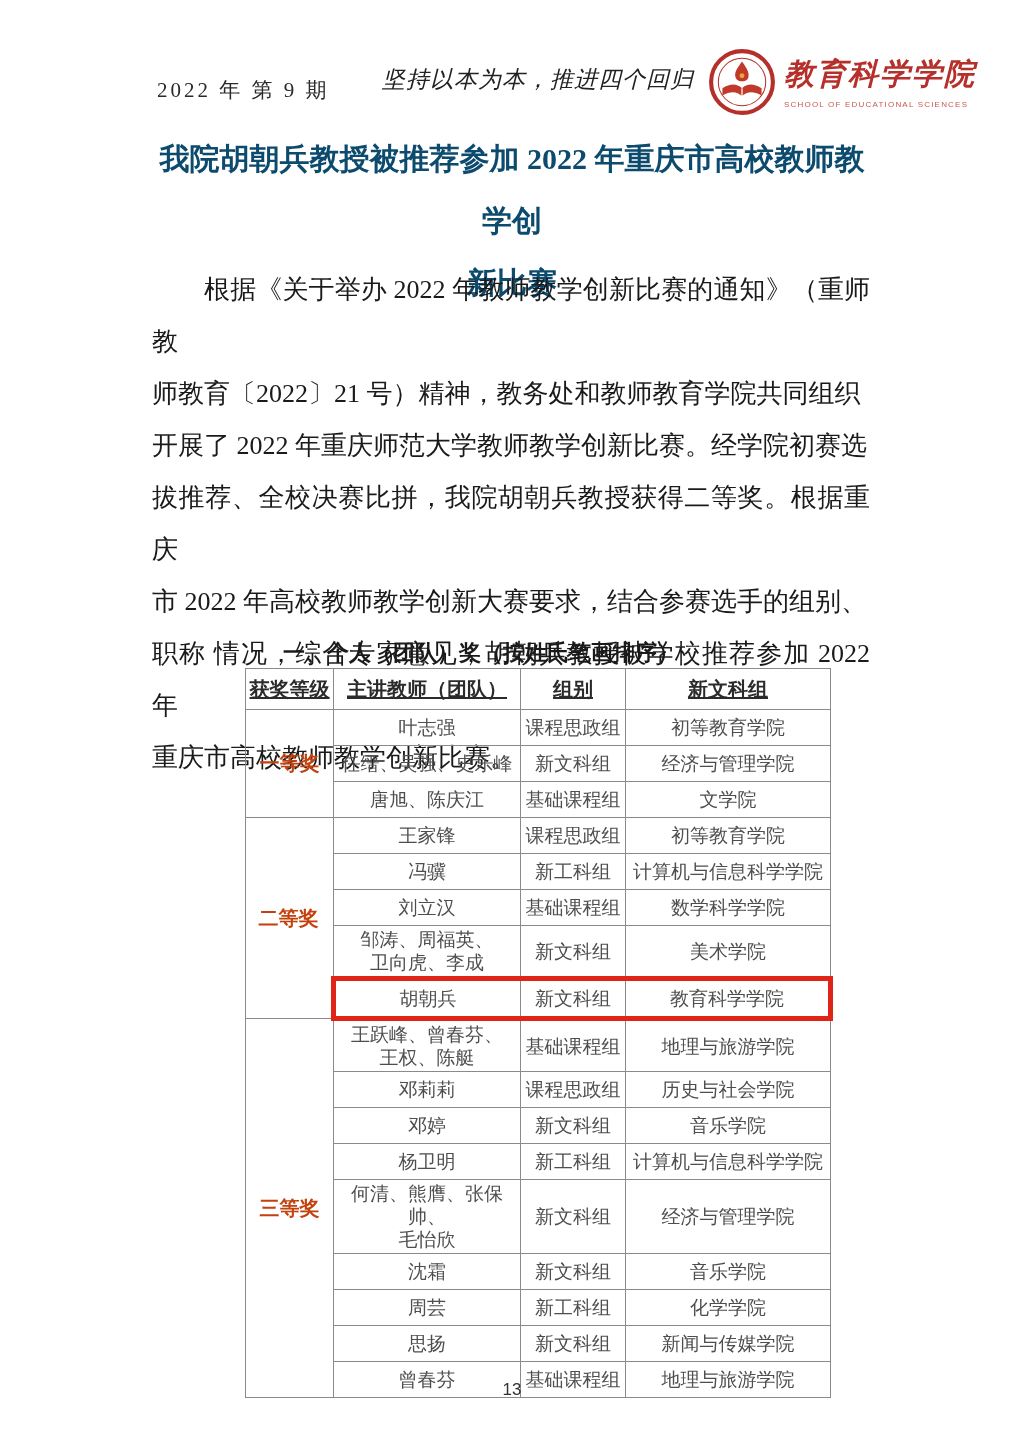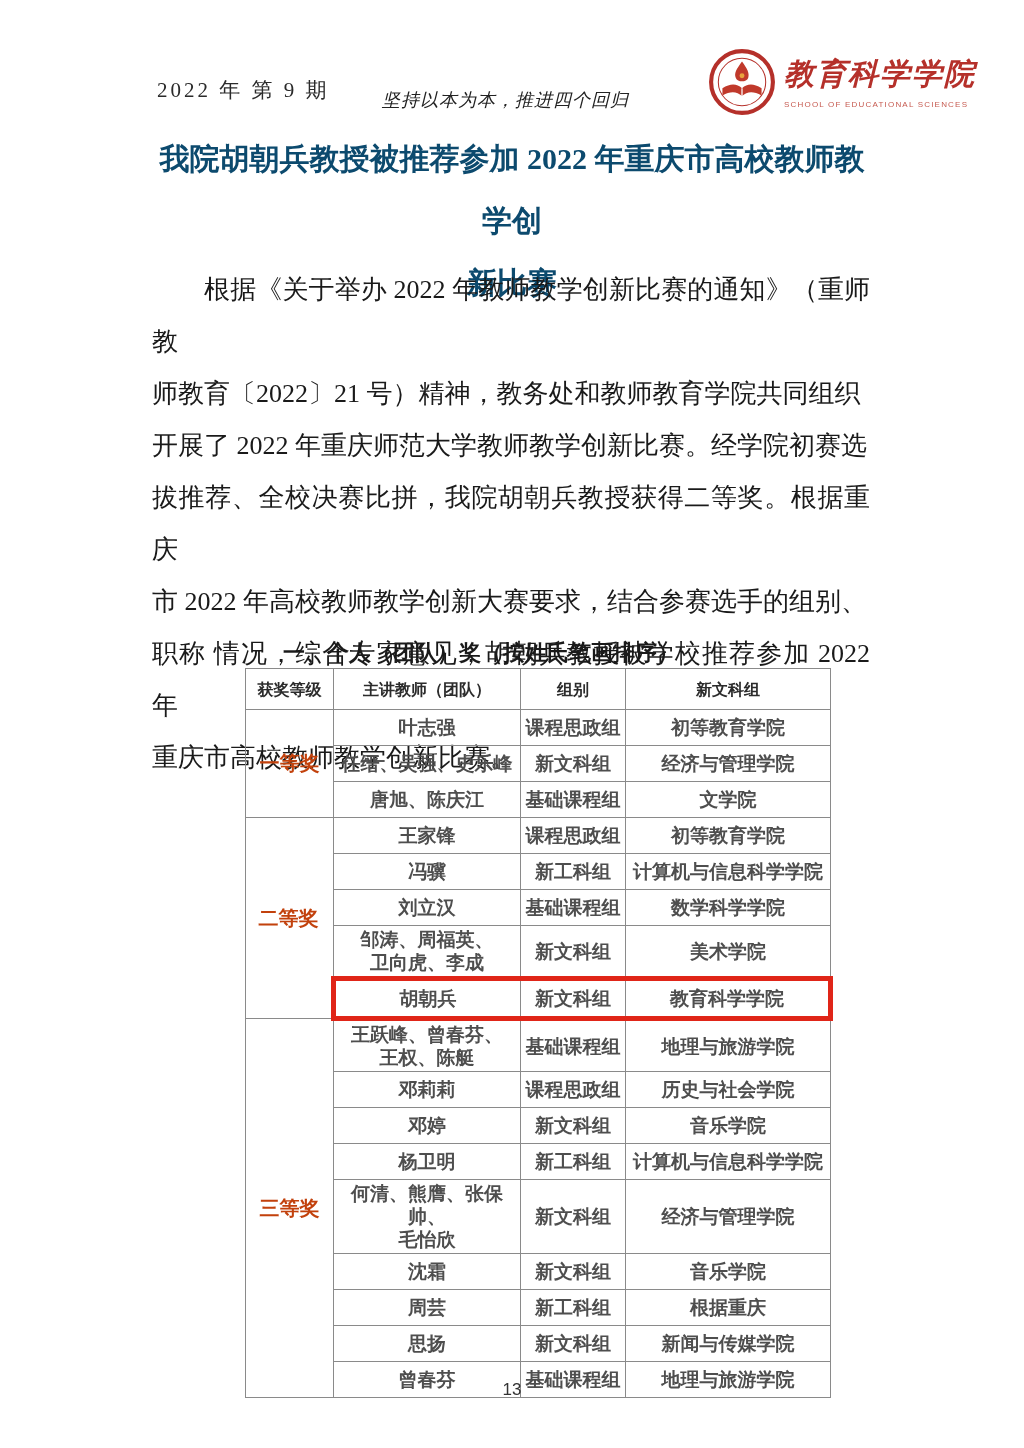--- a/index.html
+++ b/index.html
@@ -2,40 +2,40 @@
 <html><head>
 <meta charset="utf-8">
 <style>
   html,body{margin:0;padding:0;background:#ffffff;}
   body{width:1024px;height:1448px;position:relative;overflow:hidden;
        font-family:"Liberation Serif","DejaVu Serif",serif;color:#1c1c1c;}
   .page{position:absolute;inset:0;background:#fff;}
 
   
   .issue{position:absolute;top:76px;left:157px;font-size:21px;letter-spacing:3px;color:#2a2a2a;}
-  .motto{position:absolute;top:88px;left:382px;font-size:18px;font-style:italic;
+  .motto{position:absolute;top:64px;left:382px;font-size:23px;font-style:italic;
          letter-spacing:1px;color:#222;}
   .logo{position:absolute;top:48px;left:708px;display:flex;align-items:center;gap:8px;}
   .logo-text{display:flex;flex-direction:column;line-height:1;}
   .logo-cn{font-size:30px;font-weight:bold;font-style:italic;color:#b5302a;letter-spacing:2px;}
   .logo-en{font-size:8px;color:#c65a50;letter-spacing:1.2px;margin-top:12px;font-family:"Liberation Sans",sans-serif;}
 
   
   .title{position:absolute;top:128px;left:152px;width:720px;text-align:center;
          font-size:30px;font-weight:bold;line-height:62px;white-space:pre-line;color:#0c4a6e;}
   .body-text{position:absolute;top:264px;left:152px;width:718px;font-size:26px;
          line-height:52px;white-space:pre-line;text-indent:2em;color:#1a1a1a;text-align:justify;}
 
   
   .caption{position:absolute;top:638px;left:283px;font-size:22px;font-weight:bold;color:#1a1a1a;}
   table.awards{position:absolute;top:668px;left:245px;width:585px;border-collapse:collapse;
          table-layout:fixed;font-size:19px;color:#4e4e4e;}
   table.awards th, table.awards td{border:1.5px solid #8a8a8a;text-align:center;
-         vertical-align:middle;padding:2px 3px;line-height:23px;font-weight:bold;}
-  table.awards th{height:36px;font-size:16px;font-weight:bold;color:#2b2b2b;}
+         vertical-align:middle;padding:2px 3px;line-height:23px;}
+  table.awards th{height:36px;font-size:20px;font-weight:bold;color:#2b2b2b;text-decoration:underline;}
   table.awards td{height:31px;}
   td.award{font-weight:bold;color:#c2410c;font-size:20px;}
   td.teacher{white-space:pre-line;}
   tr.hl td{border-top:5px solid #e02518;border-bottom:5px solid #e02518;}
   tr.hl td:first-child{border-left:5px solid #e02518;}
   tr.hl td:last-child{border-right:5px solid #e02518;}
 
   .pagenum{position:absolute;top:1356px;left:0;width:100%;text-align:center;
          font-size:17px;color:#333;font-family:"Liberation Sans",sans-serif;margin-top:24px;}
 </style>
@@ -165,21 +165,21 @@
       <td>经济与管理学院</td>
     </tr>
     <tr>
       <td class="teacher">沈霜</td>
       <td>新文科组</td>
       <td>音乐学院</td>
     </tr>
     <tr>
       <td class="teacher">周芸</td>
       <td>新工科组</td>
-      <td>根据重庆</td>
+      <td>化学学院</td>
     </tr>
     <tr>
       <td class="teacher">思扬</td>
       <td>新文科组</td>
       <td>新闻与传媒学院</td>
     </tr>
     <tr>
       <td class="teacher">曾春芬</td>
       <td>基础课程组</td>
       <td>地理与旅游学院</td>

